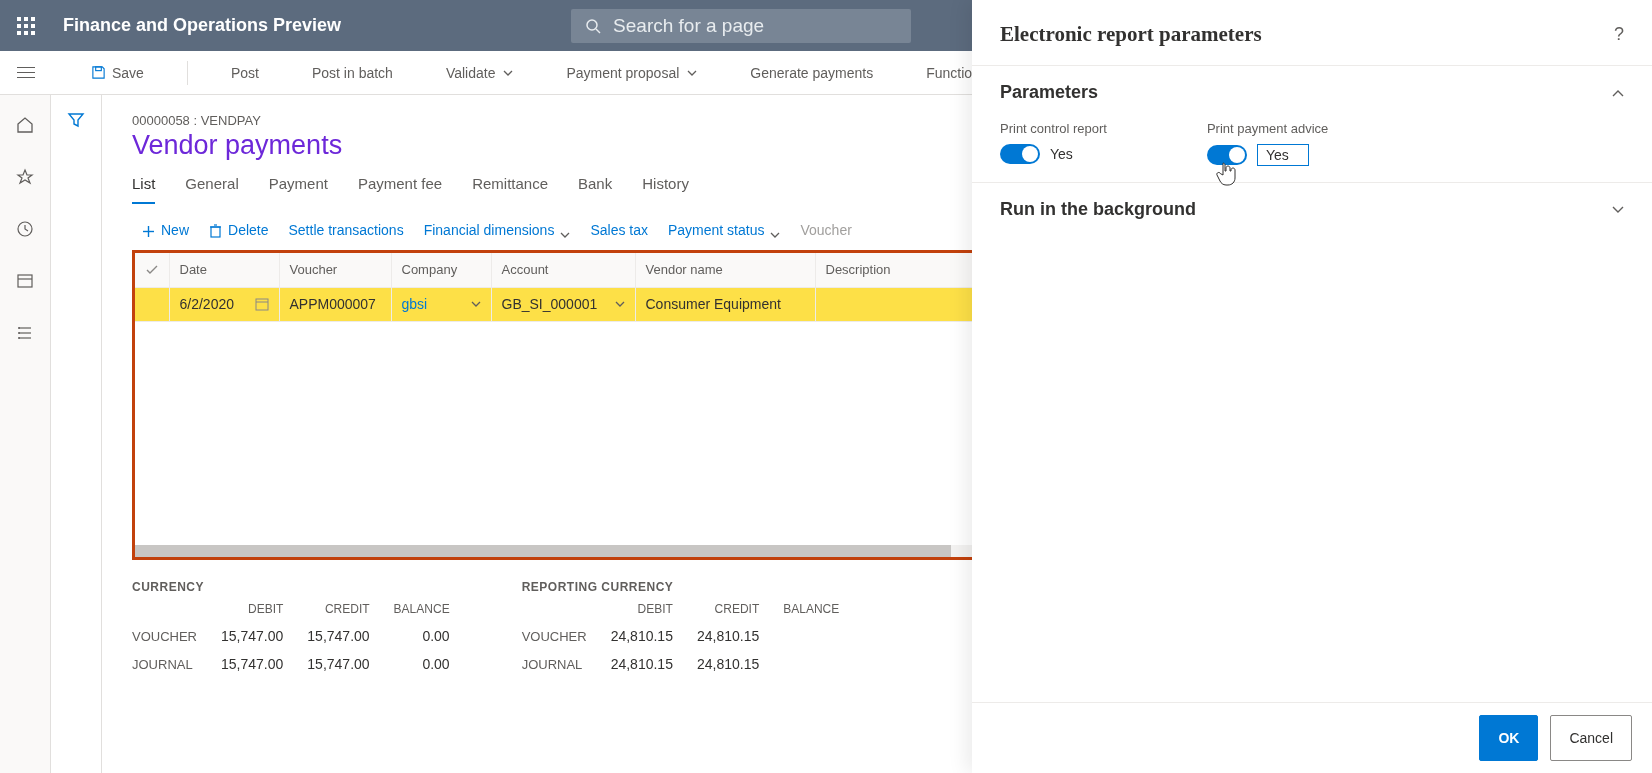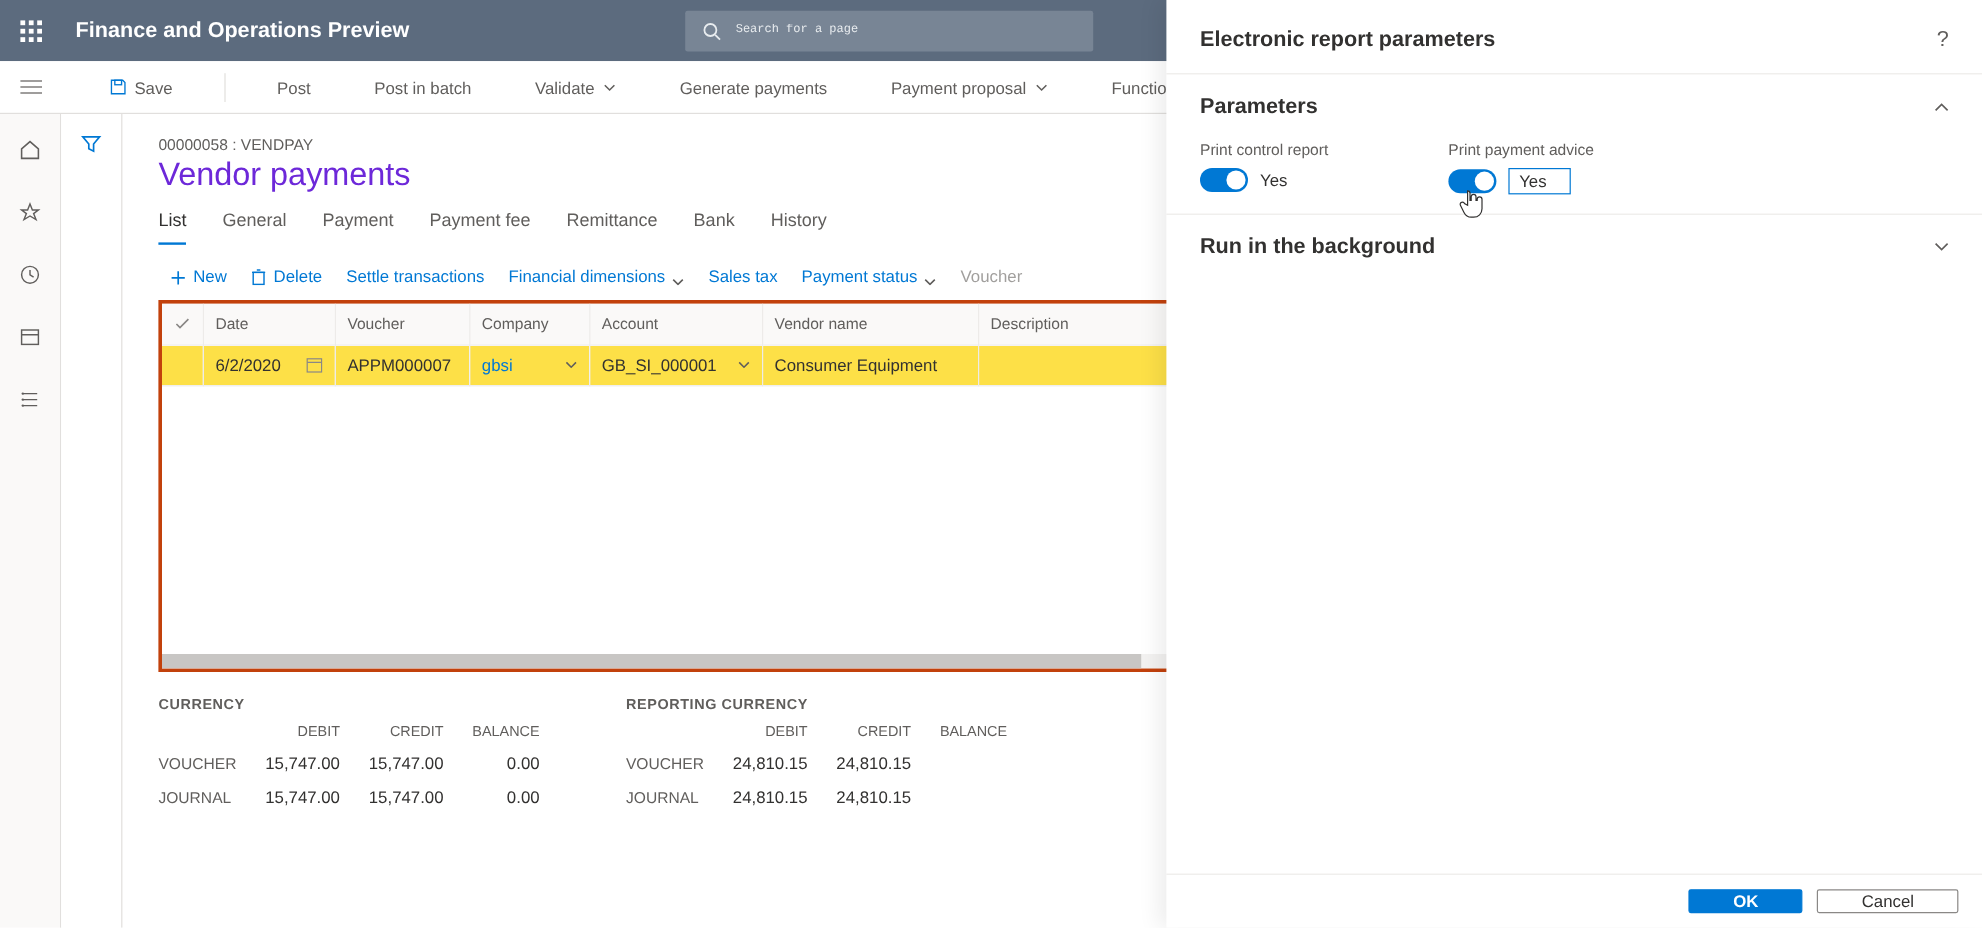--- a/index.html
+++ b/index.html
@@ -7,21 +7,21 @@
 
   
   .appbar { height: 51px; background: #5c6b7e; color: #fff; display: flex; align-items: center; }
   .waffle { width: 51px; height: 51px; display:flex; align-items:center; justify-content:center; cursor:pointer; }
   .waffle-grid { display:grid; grid-template-columns: repeat(3,4px); grid-template-rows: repeat(3,4px); gap:3px; }
   .waffle-grid span { background:#fff; width:4px; height:4px; }
   .product-title { font-size: 18px; font-weight: 600; margin-left: 12px; white-space: nowrap; }
   .search-wrap { margin-left: 230px; flex: 0 0 340px; }
   .search-box { height: 34px; background: #788595; border-radius: 2px; display:flex; align-items:center; padding: 0 14px; color:#e8ecef; }
   .search-box svg { flex:0 0 auto; margin-right:10px; }
-  .search-box input { background:transparent; border:none; outline:none; color:#e8ecef; font-size:10px; width:100%;font-family:Liberation Mono, monospace; }
+  .search-box input { background:transparent; border:none; outline:none; color:#e8ecef; font-size:19px; width:100%; }
   .search-box input::placeholder { color:#e8ecef; }
 
   
   .cmdbar { height: 44px; border-bottom: 1px solid #e1dfdd; display:flex; align-items:center; padding: 0 10px; background:#fff;gap:25px; }
   .hamburger { width:32px; height:32px; display:flex; flex-direction:column; justify-content:center; gap:4px; align-items:center; cursor:pointer; margin-right:10px; }
   .hamburger span { width:18px; height:1px; background:#605e5c; }
   .cmd { padding: 0 14px; height:100%; display:flex; align-items:center; gap:6px; color:#605e5c; cursor:pointer; }
   .cmd svg { flex:0 0 auto; }
   .cmd .chev { margin-left:2px; }
   .cmd-sep { width:1px; height:24px; background:#e1dfdd; margin:0 4px; }
@@ -67,39 +67,39 @@
   .totgroup h4 { margin:0 0 8px 0; font-size:12px; letter-spacing:.5px; color:#605e5c; font-weight:600; }
   .tottbl { border-collapse:collapse; }
   .tottbl th { font-size:12px; font-weight:400; color:#605e5c; text-align:right; padding:0 12px 6px 12px; }
   .tottbl th.rowh { text-align:left; padding-left:0; }
   .tottbl td { font-size:14px; text-align:right; padding:6px 12px; color:#323130; }
   .tottbl td.rowh { text-align:left; color:#605e5c; font-size:13px; padding-left:0; }
 
   
   .panel { position:absolute; top:0; right:0; bottom:0; width:680px; background:#fff; box-shadow:-6px 0 18px rgba(0,0,0,.08); display:flex; flex-direction:column; }
   .panel-head { padding: 22px 28px 18px 28px; display:flex; align-items:center; }
-  .panel-title { font-size:18px; font-weight:600; flex:1; }
+  .panel-title { font-size:21px; font-weight:600; flex:1;font-family:Liberation Serif, serif; }
   .panel-q { color:#605e5c; cursor:pointer; font-size:18px; }
   .section { border-top:1px solid #edebe9; padding: 16px 28px; }
   .section-head { display:flex; align-items:center; justify-content:space-between; cursor:pointer; }
   .section-head h3 { margin:0; font-size:18px; font-weight:600; }
   .section-body { display:flex; gap:100px; margin-top:18px; }
   .opt label { display:block; font-size:13px; color:#605e5c; margin-bottom:8px; }
   .opt .row { display:flex; align-items:center; gap:10px; }
 
   
   .toggle { width:40px; height:20px; border-radius:10px; background:#0078d4; position:relative; cursor:pointer; }
   .toggle .knob { position:absolute; right:2px; top:2px; width:16px; height:16px; background:#fff; border-radius:50%; }
   .valbox { border:1px solid #0078d4; padding:2px 8px; font-size:14px; min-width:52px; }
   .valtxt { font-size:14px; }
 
   .cursor-hand { position:absolute; pointer-events:none; }
 
   .panel-footer { margin-top:auto; border-top:1px solid #edebe9; padding:12px 20px; display:flex; justify-content:flex-end; gap:12px; }
-  .btn { height:20px; padding:0 36px; font-size:14px; border-radius:2px; cursor:pointer; display:flex; align-items:center; }
+  .btn { height:46px; padding:0 18px; font-size:14px; border-radius:2px; cursor:pointer; display:flex; align-items:center; }
   .btn-primary { background:#0078d4; color:#fff; border:1px solid #0078d4; font-weight:600; }
   .btn-secondary { background:#fff; color:#323130; border:1px solid #8a8886; }
 
   svg { display:block; }
 </style>
 </head>
 <body>
 
 <div class="appbar">
   <div class="waffle">
@@ -147,28 +147,28 @@
   <div class="cmd">
       <span>Post in batch</span>
     </div>
   <div class="cmd">
     <span>Validate</span>
     <svg class="chev" width="10" height="6" viewBox="0 0 10 6">
         <path d="M1 1l4 4 4-4" fill="none" stroke="#605e5c" stroke-width="1.3"></path>
       </svg>
   </div>
   <div class="cmd">
-      <span>Generate payments</span>
-    </div>
-  <div class="cmd">
     <span>Payment proposal</span>
     <svg class="chev" width="10" height="6" viewBox="0 0 10 6">
         <path d="M1 1l4 4 4-4" fill="none" stroke="#605e5c" stroke-width="1.3"></path>
       </svg>
   </div>
+  <div class="cmd">
+      <span>Generate payments</span>
+    </div>
   <div class="cmd">
     <span>Functions</span>
     <svg class="chev" width="10" height="6" viewBox="0 0 10 6">
         <path d="M1 1l4 4 4-4" fill="none" stroke="#605e5c" stroke-width="1.3"></path>
       </svg>
   </div>
   <div class="cmd">
       <span>Inquiries</span>
     </div>
 </div>

